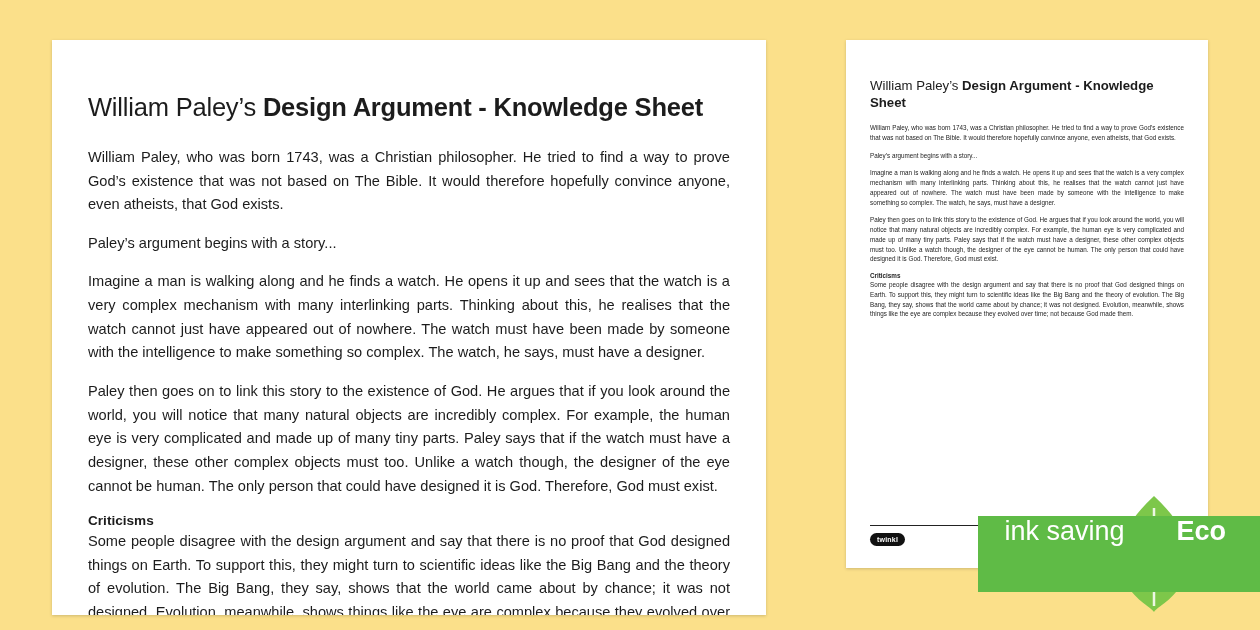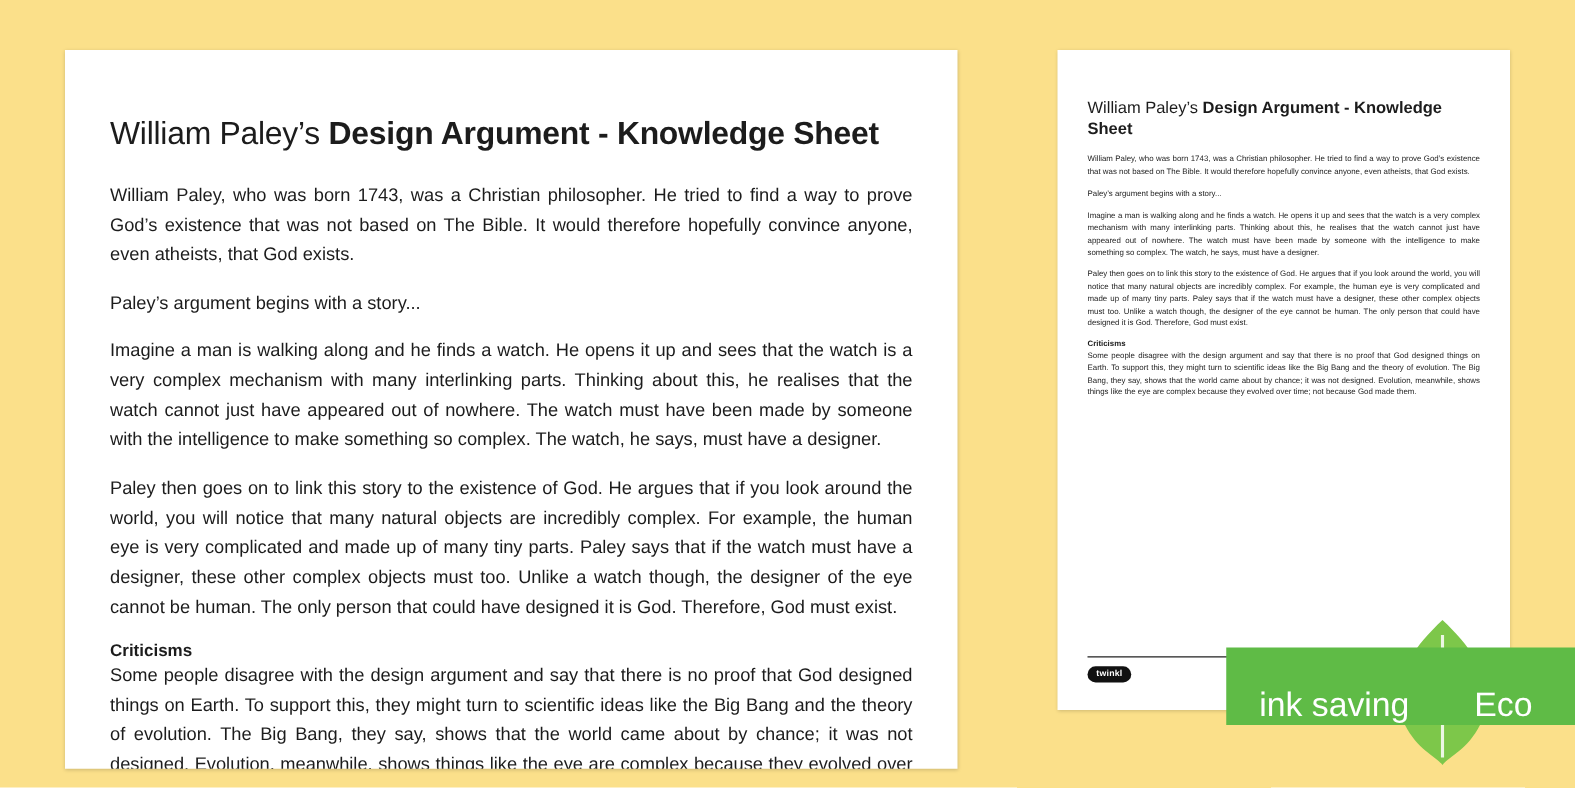--- a/index.html
+++ b/index.html
@@ -105,37 +105,37 @@
     font-weight: 700;
     border-radius: 9px;
     padding: 3px 7px 3px 7px;
     letter-spacing: 0.2px;
   }
 
   
   .eco-badge {
     position: absolute;
     right: 0;
-    bottom: 50px;
-    height: 62px;
+    bottom: 38px;
+    height: 76px;
     display: flex;
-    align-items: flex-end;
+    align-items: flex-start;
     background: #5fbb46;
     padding: 0 34px 0 26px;
     box-sizing: border-box;
   }
   .eco-badge .ink-label {
     color: #ffffff;
     font-size: 27px;
     font-weight: 400;
   }
   .eco-badge .eco-label {
     color: #ffffff;
     font-size: 27px;
-    font-weight: 400;
+    font-weight: 700;
     margin-left: 52px;
   }
   .leaf-wrap {
     position: absolute;
     right: 58px;
     bottom: 16px;
     width: 96px;
     height: 120px;
   }
 </style>

